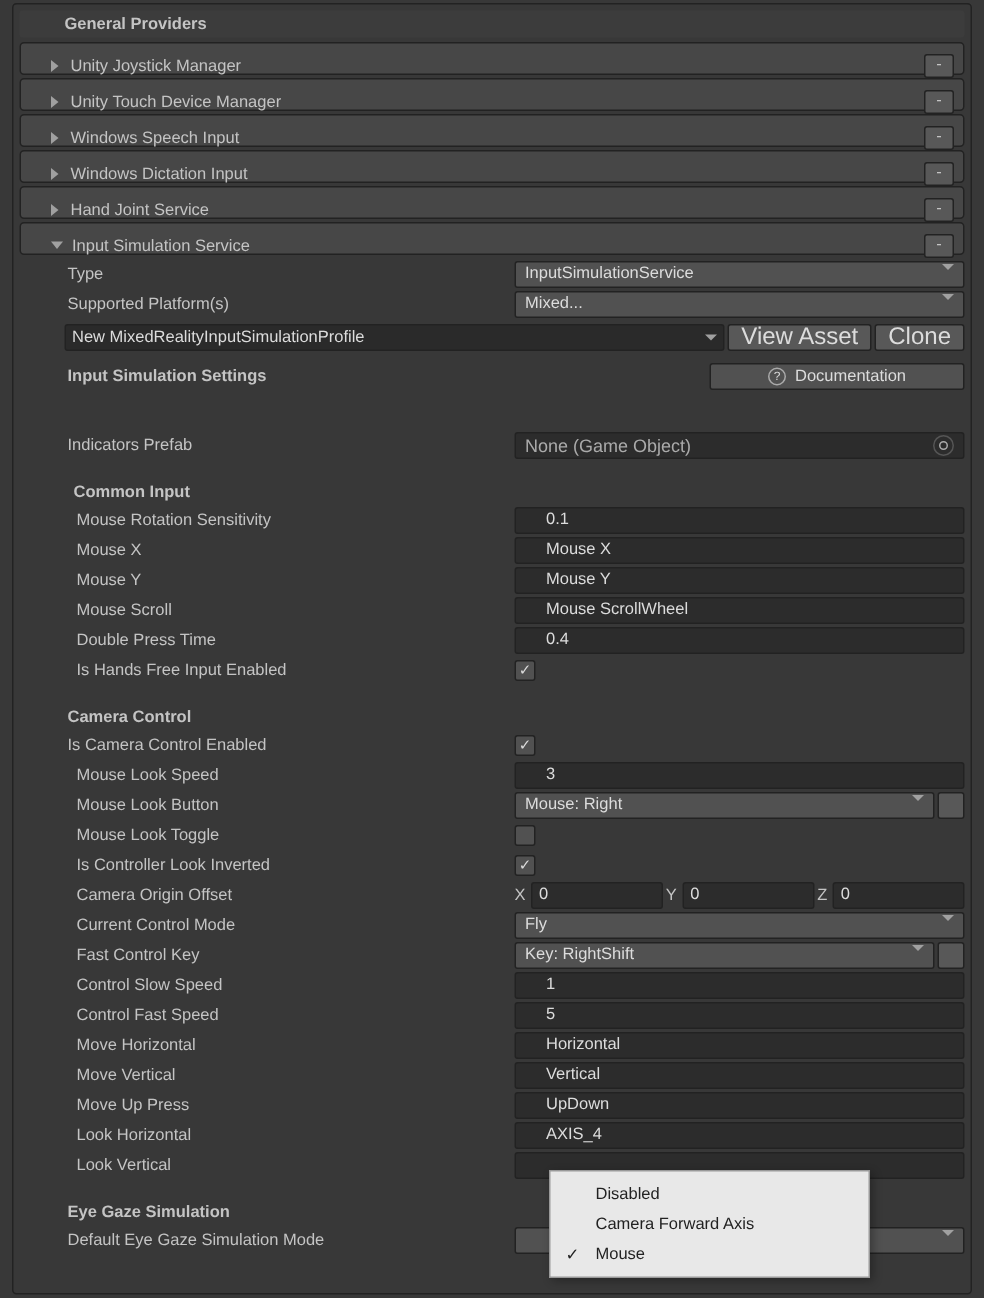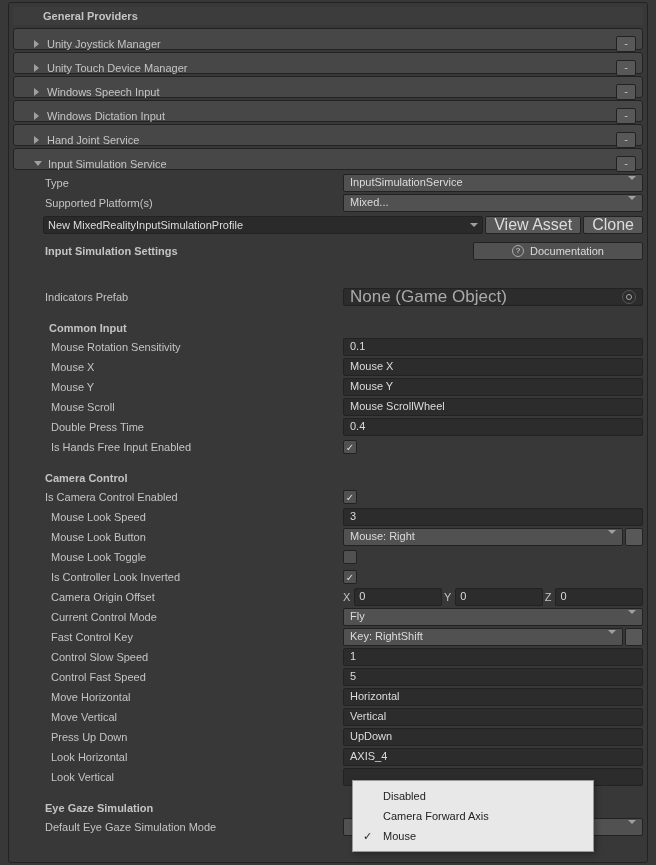--- a/index.html
+++ b/index.html
@@ -188,21 +188,21 @@
   font-size: 8px;
 }
 .object-field {
   flex: 1;
   background: #2c2c2c;
   border: 1px solid #222;
   border-radius: 2px;
   padding: 1px 6px;
   height: 18px;
   color: #aaa;
-  font-size: 17px;
+  font-size: 12px;
   display: flex;
   align-items: center;
   justify-content: space-between;
 }
 .object-picker {
   width: 14px;
   height: 14px;
   border: 1px solid #555;
   border-radius: 50%;
   position: relative;
@@ -223,21 +223,21 @@
   font-size: 11px;
   margin-top: 16px;
   margin-bottom: 4px;
   padding-left: 6px;
 }
 .text-input {
   flex: 1;
   background: #2c2c2c;
   border: 1px solid #222;
   border-radius: 2px;
-  padding: 1px 6px;
+  padding: 1px 20px;
   height: 18px;
   color: #dcdcdc;
   font-size: 11px;
 }
 .checkbox {
   width: 14px;
   height: 14px;
   background: #515151;
   border: 1px solid #222;
   border-radius: 2px;
@@ -267,22 +267,22 @@
   height: 18px;
   background: #585858;
   border: 1px solid #222;
   border-radius: 2px;
 }
 .popup-menu {
   position: absolute;
   background: #e8e8e8;
   border: 1px solid #999;
   box-shadow: 2px 2px 6px rgba(0,0,0,0.3);
-  width: 242px;
-  left: 352px;
+  width: 214px;
+  left: 366px;
   top: 780px;
   padding: 5px 0;
 }
 .popup-item {
   padding: 4px 12px 4px 30px;
   color: #222;
   font-size: 11px;
 }
 .popup-item.checked::before {
   content: "✓";
@@ -508,21 +508,21 @@
           <div class="text-input">Horizontal</div>
         </div>
     </div>
     <div class="prop-row">
       <div class="prop-label indent1">Move Vertical</div>
       <div class="prop-field">
           <div class="text-input">Vertical</div>
         </div>
     </div>
     <div class="prop-row">
-      <div class="prop-label indent1">Press Up Down</div>
+      <div class="prop-label indent1">Move Up Press</div>
       <div class="prop-field">
           <div class="text-input">UpDown</div>
         </div>
     </div>
     <div class="prop-row">
       <div class="prop-label indent1">Look Horizontal</div>
       <div class="prop-field">
           <div class="text-input">AXIS_4</div>
         </div>
     </div>

